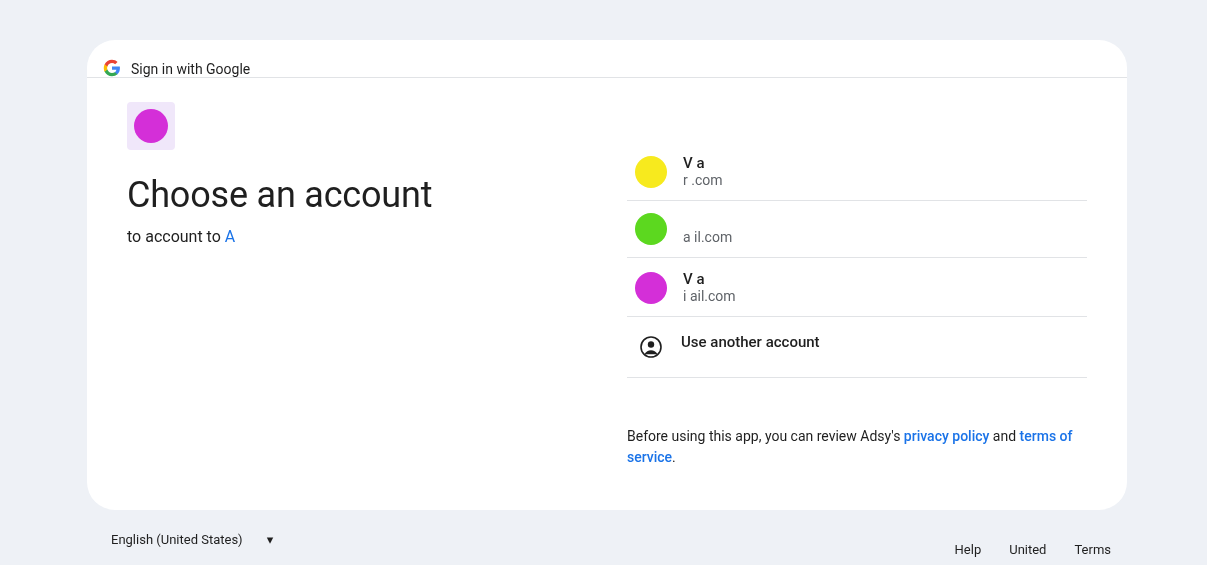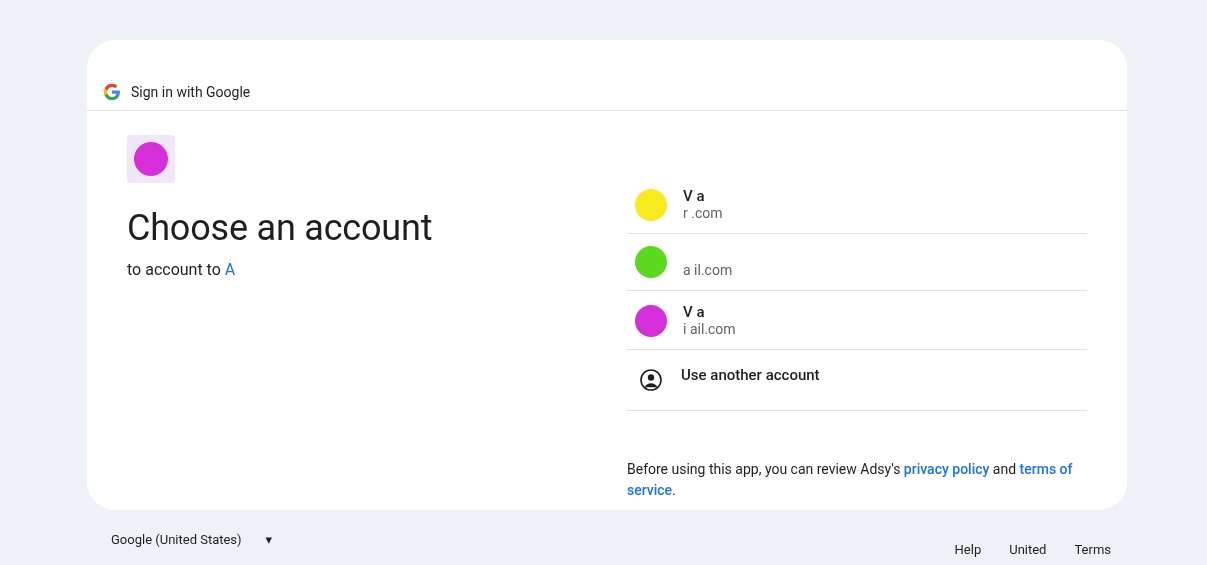--- a/index.html
+++ b/index.html
@@ -16,26 +16,25 @@
       left: 87px;
       top: 40px;
       width: 1040px;
       height: 470px;
       background: #fff;
       border-radius: 28px;
       overflow: hidden;
     }
     .header-strip {
       display: flex;
-      align-items: center;
+      align-items: flex-end;
       height: 38px;
       padding-left: 16px;
       border-bottom: 1px solid #e1e3e6;
       gap: 10px;
-      margin-top: 33px;
     }
     .g-logo { width: 18px; height: 18px; display: inline-flex; }
     .header-text { font-size: 14px; color: #1f1f1f; }
     .content { display: flex; padding: 24px 40px 0 40px; gap: 40px; }
     .left { flex: 0 0 460px; }
     .app-logo {
       width: 48px; height: 48px; background: #f0e7fa; border-radius: 4px;
       display: flex; align-items: center; justify-content: center; margin-bottom: 24px;
     }
     .app-logo-dot { width: 34px; height: 34px; border-radius: 50%; background: #d42fd8; }
@@ -138,21 +137,21 @@
 
       <div class="disclaimer">
         <span>Before using this app, you can review Adsy's </span><a>privacy policy</a><span> and </span><a>terms of service</a><span>.</span>
       </div>
     </div>
   </div>
 </div>
 
 <div class="footer">
   <div class="lang-select">
-    <span>Google (United States)</span>
+    <span>English (United States)</span>
     <span>▾</span>
   </div>
   <div class="footer-links">
     <span>Help</span>
     <span>United</span>
     <span>Terms</span>
   </div>
 </div>
 
 </body></html>

